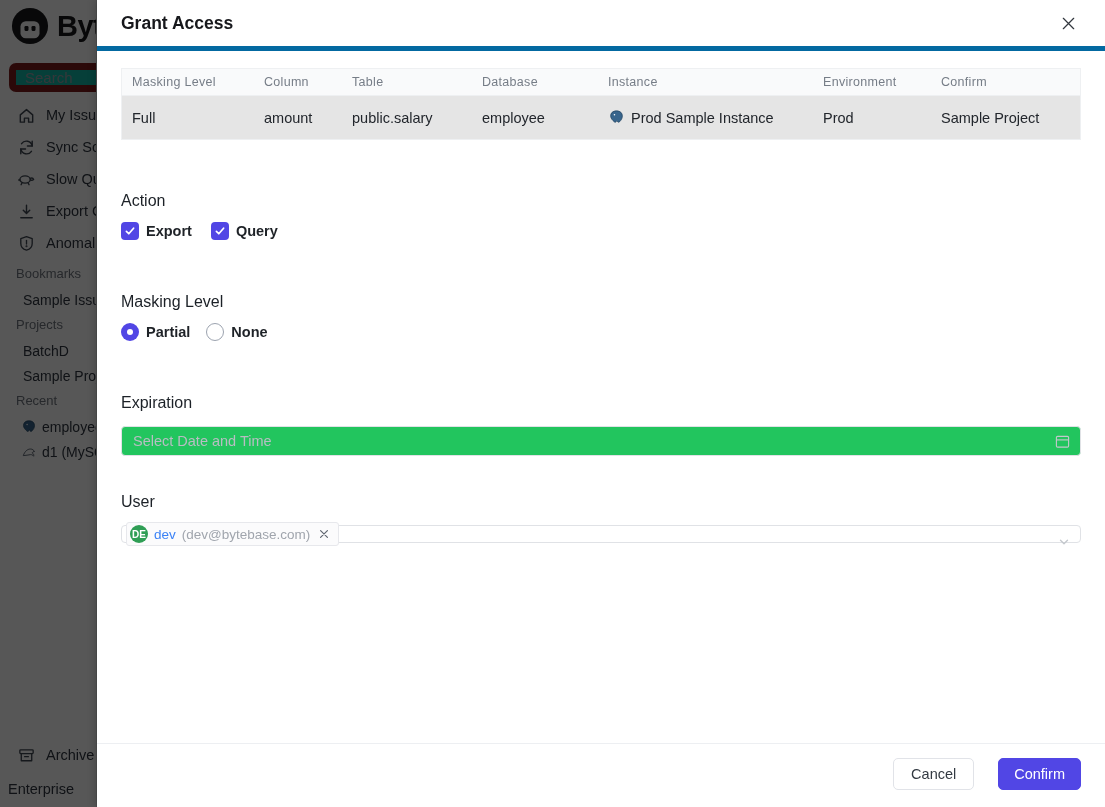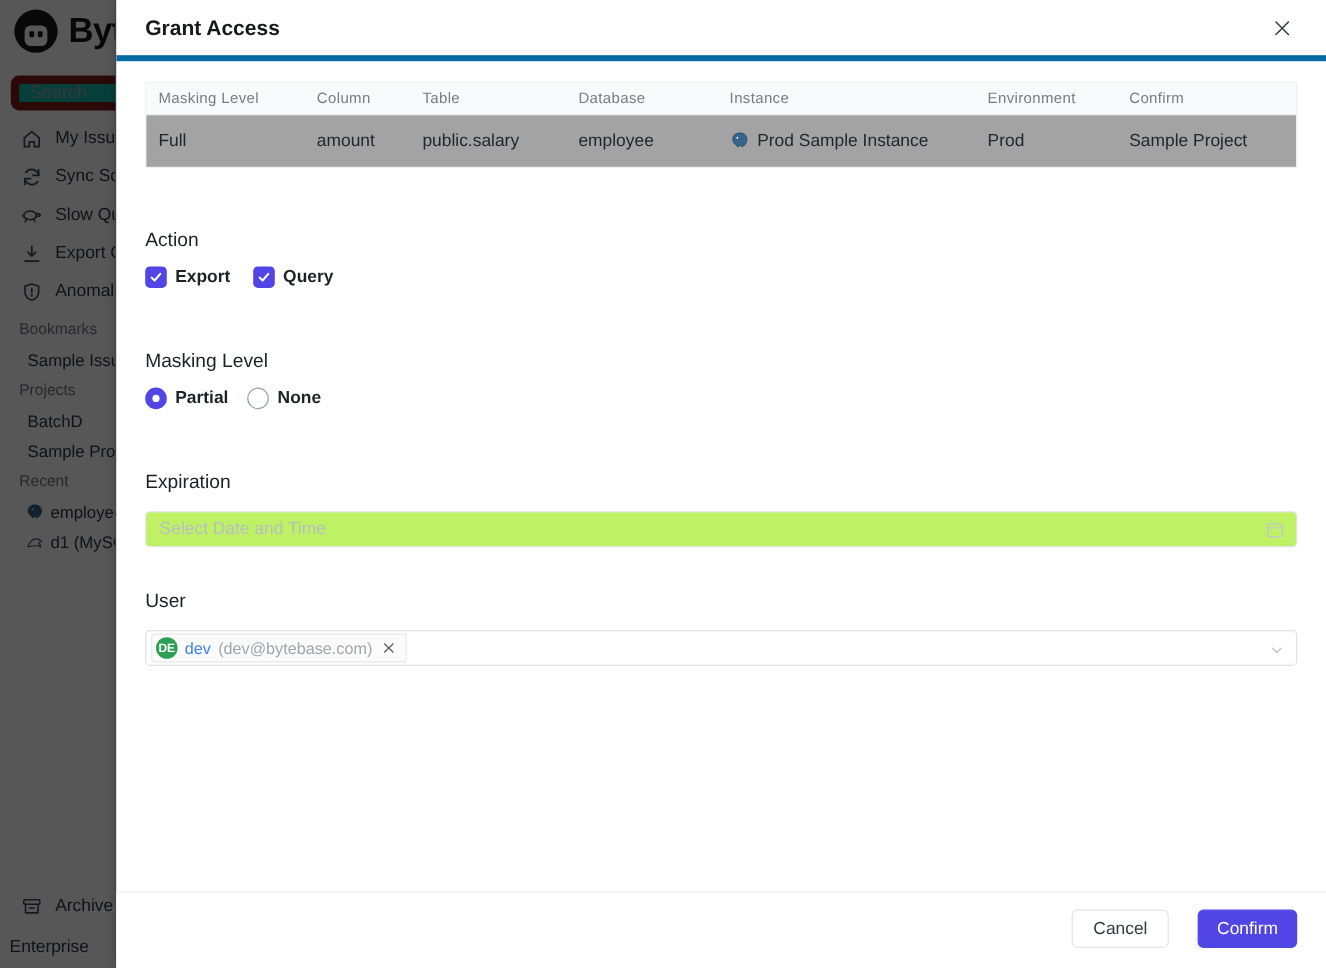--- a/index.html
+++ b/index.html
@@ -45,47 +45,47 @@
   .m-title { font-size:17.5px; font-weight:600; color:#17181c; }
   .close-btn { width:26px; height:26px; display:flex; align-items:center; justify-content:center;
     background:none; border:none; cursor:pointer; color:#33383f; }
   .m-body { padding:17px 24px 0; }
 
   
   .g-table { width:960px; border:1px solid #eef0f2; }
   .t-row { display:grid; grid-template-columns:132px 88px 130px 126px 215px 118px 1fr; align-items:center; }
   .t-head { background:#f9fafb; height:27px; border-bottom:1px solid #eef0f2; }
   .t-head .cell { font-size:12.5px; font-weight:500; color:#767d87; letter-spacing:0.3px; }
-  .t-data { height:43px; background:#a3a3a3; }
+  .t-data { height:43px; background:#e5e5e5; }
   .t-data .cell { font-size:14.5px; color:#22262c; }
   .cell { padding-left:10px; white-space:nowrap; overflow:hidden; }
   .cell-flex { display:flex; align-items:center; gap:6px; }
 
   .sec-h { font-size:16px; font-weight:500; color:#1c2127; }
   .mt-big { margin-top:52px; }
   .opt-row { margin-top:11px; display:flex; align-items:center; gap:19px; height:20px; }
   .opt { display:flex; align-items:center; gap:7px; cursor:pointer; }
   .opt-label { font-size:14.5px; font-weight:600; color:#1e2227; }
   .chk-box { width:18px; height:18px; border-radius:4px; background:var(--accent);
     display:flex; align-items:center; justify-content:center; }
   .radio-dot { width:18px; height:18px; border-radius:50%; position:relative; }
   .radio-dot.on { background:var(--accent); }
   .radio-dot.on::after { content:""; position:absolute; top:6px; left:6px; width:6px; height:6px;
     border-radius:50%; background:#fff; }
   .radio-dot.off { background:#fff; border:1.5px solid #9ca3af; }
 
   .date-input { margin-top:14px; position:relative; width:960px; height:30px;
-    border:1px solid #e0e2e6; border-radius:4px; background:#bef264; }
+    border:1px solid #e0e2e6; border-radius:4px; background:#22c55e; }
   .date-input input { width:100%; height:100%; border:none; outline:none; background:transparent;
     padding:0 34px 0 11px; font-size:14.5px; font-family:inherit; color:#3c424a; }
   .date-input input::placeholder { color:#b9bdc3; }
   .cal-icn { position:absolute; right:10px; top:7px; color:#c3c7cc; cursor:pointer; }
   .helper { margin-top:8px; font-size:14.5px; color:#4e545c; }
 
-  .user-select { margin-top:14px; position:relative; width:960px; height:30px;
+  .user-select { margin-top:14px; position:relative; width:960px; height:18px;
     border:1px solid #e0e2e6; border-radius:4px; background:#fff; display:flex; align-items:center;
     padding-left:4px; cursor:pointer; }
   .chevron-icn { position:absolute; right:9px; top:9px; color:#c3c7cc; }
   .user-tag { display:inline-flex; align-items:center; gap:6px; height:24px;
     border:1px solid #e7e8ec; background:#fbfbfc; border-radius:3px; padding:0 8px 0 3px; }
   .avatar { width:18px; height:18px; border-radius:50%; background:#2f9e55; color:#fff;
     font-size:10px; font-weight:700; display:flex; align-items:center; justify-content:center; }
   .tag-name { font-size:13.5px; font-weight:400; color:#3b82f6; }
   .tag-email { font-size:13.5px; color:#a0a5ad; }
   .tag-x { display:flex; align-items:center; color:#5f6670; cursor:pointer; margin-left:2px; }

